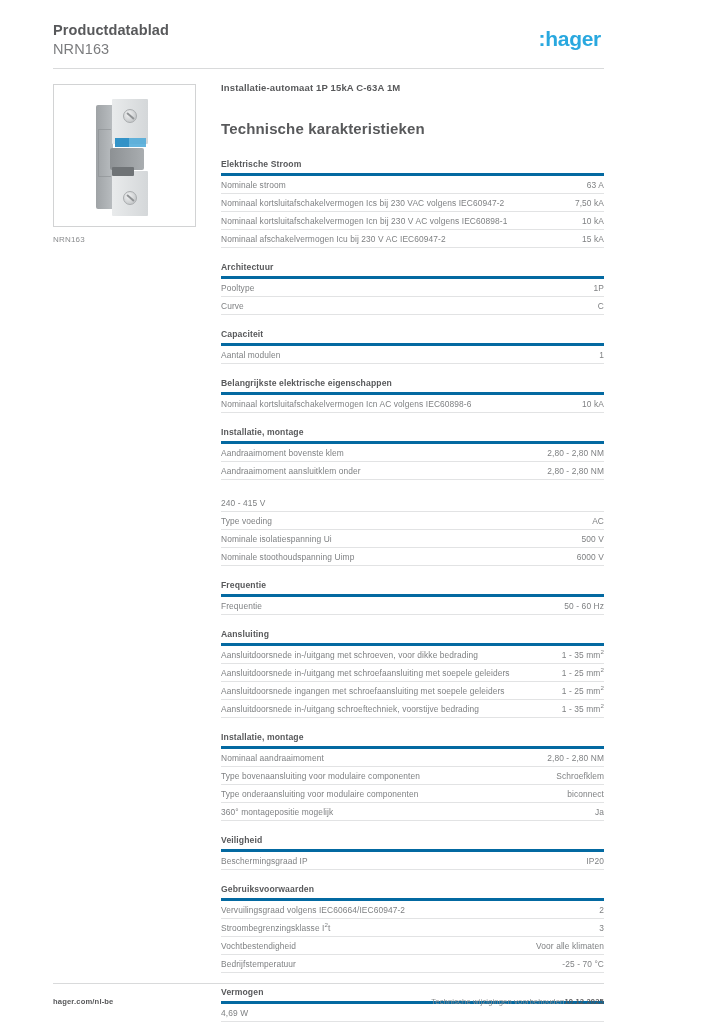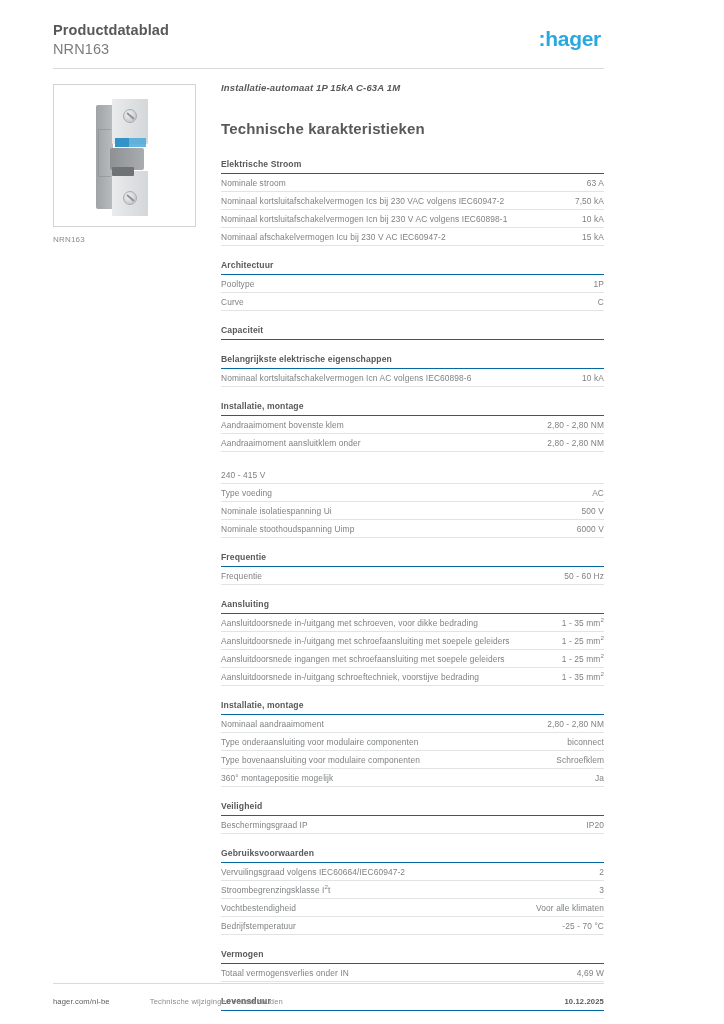--- a/index.html
+++ b/index.html
@@ -201,40 +201,39 @@
     padding-left: 20px;
     padding-top: 0px;
   }
 
   .product-name {
     font-size: 9.5px;
     font-weight: bold;
     color: #58595b;
     letter-spacing: 0.15px;
     margin: 0 0 27px 0;
-    font-style: italic;
   }
   .tech-heading {
     font-size: 15px;
     font-weight: bold;
     color: #58595b;
     letter-spacing: 0.15px;
     margin: 0 0 22px 0;
   }
 
   .section {
     margin-bottom: 14px;
   }
   .section-title {
     font-size: 8.6px;
     font-weight: bold;
     color: #58595b;
     letter-spacing: 0.12px;
     padding-bottom: 4px;
-    border-bottom: 1px solid #0369a1;
+    border-bottom: 3px solid #0369a1;
   }
   .row {
     display: flex;
     justify-content: space-between;
     align-items: baseline;
     font-size: 8.4px;
     color: #7f8183;
     border-bottom: 1px solid #e2e3e4;
     padding: 3.6px 0 3.4px 0;
     letter-spacing: 0.1px;
@@ -270,26 +269,26 @@
     left: 53px;
     right: 48px;
     bottom: 18px;
     display: flex;
     align-items: center;
     font-size: 7.6px;
     letter-spacing: 0.15px;
   }
   .footer-left {
     flex: 0 0 auto;
-    font-weight: normal;
+    font-weight: bold;
     color: #58595b;
   }
   .footer-center {
     flex: 1 1 auto;
-    text-align: left;
+    text-align: right;
     color: #8a8c8e;
     padding-left: 40px;
   }
   .footer-right {
     flex: 0 0 auto;
     font-weight: bold;
     color: #58595b;
   }
 </style>
 </head>
@@ -357,20 +356,24 @@
               <div class="row-label">Pooltype</div>
               <div class="row-value">1P</div>
             </div>
             <div class="row">
               <div class="row-label">Curve</div>
               <div class="row-value">C</div>
             </div>
           </div>
           <div class="section">
             <div class="section-title">Capaciteit</div>
+            <div class="row">
+              <div class="row-label">Aantal modulen</div>
+              <div class="row-value">1</div>
+            </div>
           </div>
           <div class="section">
             <div class="section-title">Belangrijkste elektrische eigenschappen</div>
             <div class="row">
               <div class="row-label">Nominaal kortsluitafschakelvermogen Icn AC volgens IEC60898-6</div>
               <div class="row-value">10 kA</div>
             </div>
           </div>
           <div class="section">
             <div class="section-title">Installatie, montage</div>
@@ -426,28 +429,28 @@
               <div class="row-value">1 - 35 mm<sup>2</sup></div>
             </div>
           </div>
           <div class="section">
             <div class="section-title">Installatie, montage</div>
             <div class="row">
               <div class="row-label">Nominaal aandraaimoment</div>
               <div class="row-value">2,80 - 2,80 NM</div>
             </div>
             <div class="row">
+              <div class="row-label">Type bovenaansluiting voor modulaire componenten</div>
+              <div class="row-value">Schroefklem</div>
+            </div>
+            <div class="row">
               <div class="row-label">Type onderaansluiting voor modulaire componenten</div>
               <div class="row-value">biconnect</div>
             </div>
             <div class="row">
-              <div class="row-label">Type bovenaansluiting voor modulaire componenten</div>
-              <div class="row-value">Schroefklem</div>
-            </div>
-            <div class="row">
               <div class="row-label">360° montagepositie mogelijk</div>
               <div class="row-value">Ja</div>
             </div>
           </div>
           <div class="section">
             <div class="section-title">Veiligheid</div>
             <div class="row">
               <div class="row-label">Beschermingsgraad IP</div>
               <div class="row-value">IP20</div>
             </div>
@@ -467,21 +470,20 @@
               <div class="row-value">Voor alle klimaten</div>
             </div>
             <div class="row">
               <div class="row-label">Bedrijfstemperatuur</div>
               <div class="row-value">-25 - 70 °C</div>
             </div>
           </div>
           <div class="section">
             <div class="section-title">Vermogen</div>
             <div class="row">
-              <div class="row-label">Totaal vermogensverlies onder IN</div>
               <div class="row-value">4,69 W</div>
             </div>
           </div>
           <div class="section">
             <div class="section-title">Levensduur</div>
           </div>
         </div>
     </div>
 
   </div>

